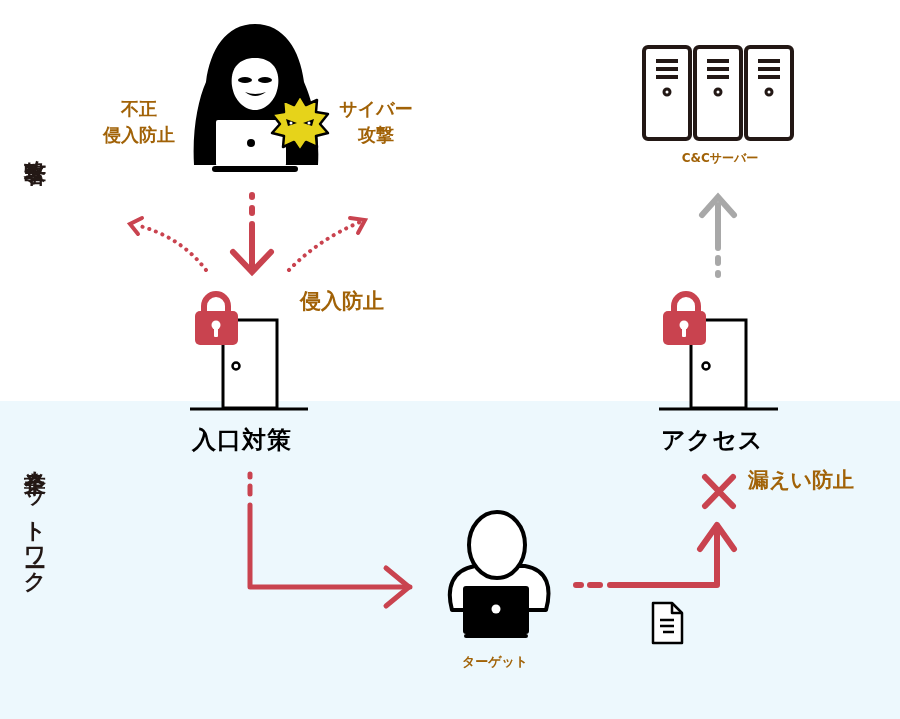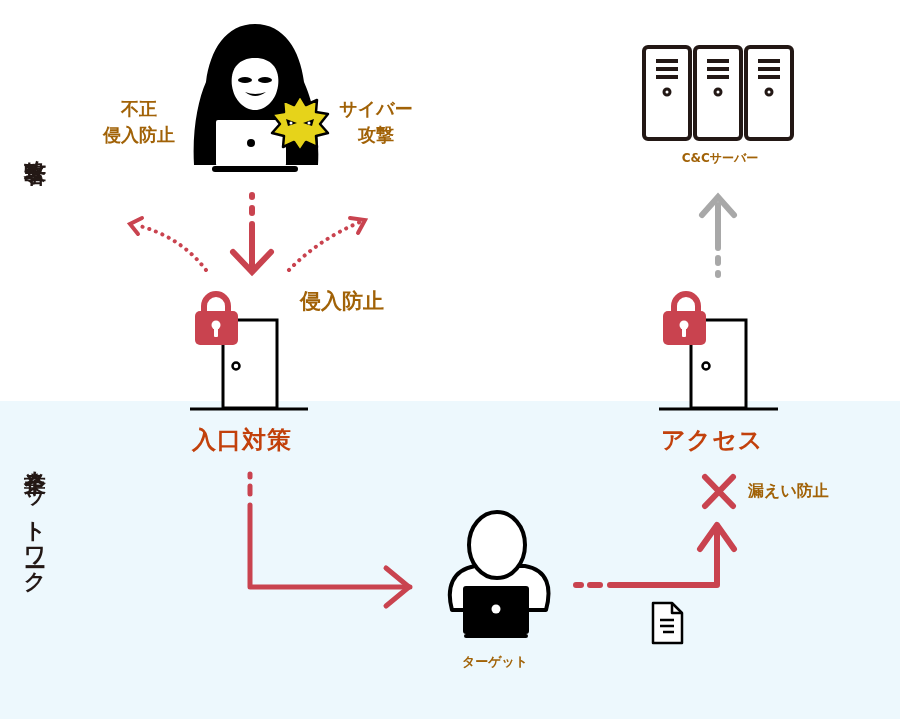--- a/index.html
+++ b/index.html
@@ -1,21 +1,21 @@
 <!DOCTYPE html>
 <html><head>
   <meta charset="utf-8">
   <style>
     html, body { margin: 0; padding: 0; }
     body { width: 900px; height: 719px; position: relative; overflow: hidden; background: #ffffff;
       font-family: "DejaVu Sans", "Liberation Sans", sans-serif; color: #231815; }
     .zone-network { position: absolute; left: 0; top: 401px; width: 900px; height: 318px; background: #edf8fd; }
     .label { position: absolute; font-weight: bold; color: #a16207; white-space: nowrap; }
     .vlabel { position: absolute; font-weight: bold; color: #231815; writing-mode: vertical-rl; text-orientation: upright; letter-spacing: 2px; }
-    .red-title { position: absolute; font-weight: bold; color: #c2410c; font-size: 24px; letter-spacing: 1px; white-space: nowrap; font-family: Liberation Serif, serif; }
+    .red-title { position: absolute; font-weight: bold; color: #000000; font-size: 24px; letter-spacing: 1px; white-space: nowrap; font-family: Liberation Serif, serif; }
     svg.diagram { position: absolute; left: 0; top: 0; }
     .center { text-align: center; }
   </style>
 </head>
 <body>
 
 <div class="zone-network"></div>
 
 <div class="vlabel" style="left:20px; top:142px; font-size:22px;">攻撃者</div>
 <div class="vlabel" style="left:20px; top:455px; font-size:22px; letter-spacing:0px;">企業ネットワーク</div>
@@ -28,21 +28,21 @@
   <div>サイバー</div>
   <div>攻撃</div>
 </div>
 
 <div class="label center" style="left:640px; top:150px; width:160px; font-size:12px;">C&amp;Cサーバー</div>
 
 <div class="red-title" style="left:192px; top:424px;">入口対策</div>
 <div class="red-title" style="left:661px; top:424px;">アクセス</div>
 
 <div class="label" style="left:300px; top:287px; font-size:21px;">侵入防止</div>
-<div class="label" style="left:748px; top:481px; font-size:16px;">漏えい防止</div>
+<div class="label" style="left:748px; top:466px; font-size:21px;">漏えい防止</div>
 
 <div class="label center" style="left:430px; top:653px; width:130px; font-size:13px;">ターゲット</div>
 
 <svg class="diagram" width="900" height="719" viewBox="0 0 900 719">
 
   <g>
     <path d="M255 24 C 226 24 210 50 206 82 C 198 100 192 130 194 165 L 318 165 C 320 130 312 100 304 82 C 300 50 284 24 255 24 Z" fill="#000"></path>
     <path d="M255 58 C 236 58 230 72 232 86 C 234 100 244 110 255 110 C 266 110 276 100 278 86 C 280 72 274 58 255 58 Z" fill="#fff"></path>
     <ellipse cx="245" cy="80" rx="7" ry="3" fill="#000"></ellipse>
     <ellipse cx="265" cy="80" rx="7" ry="3" fill="#000"></ellipse>

